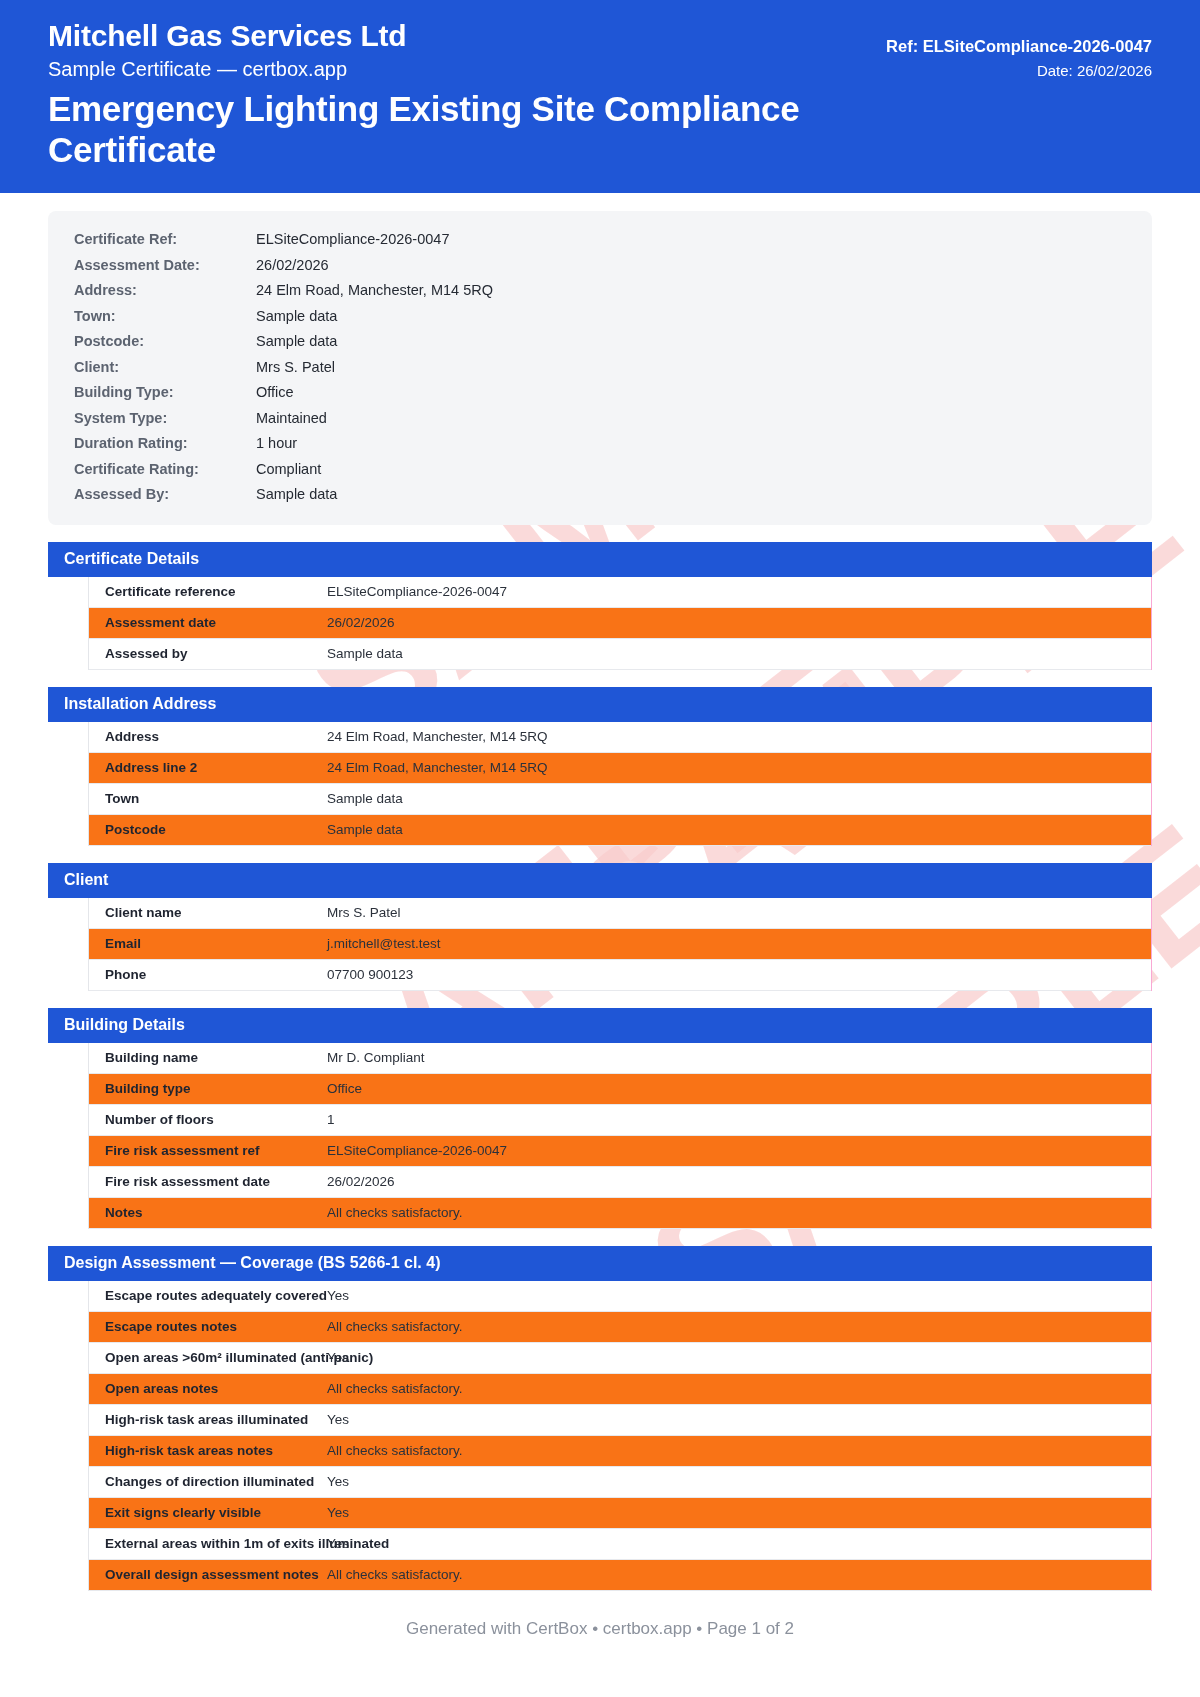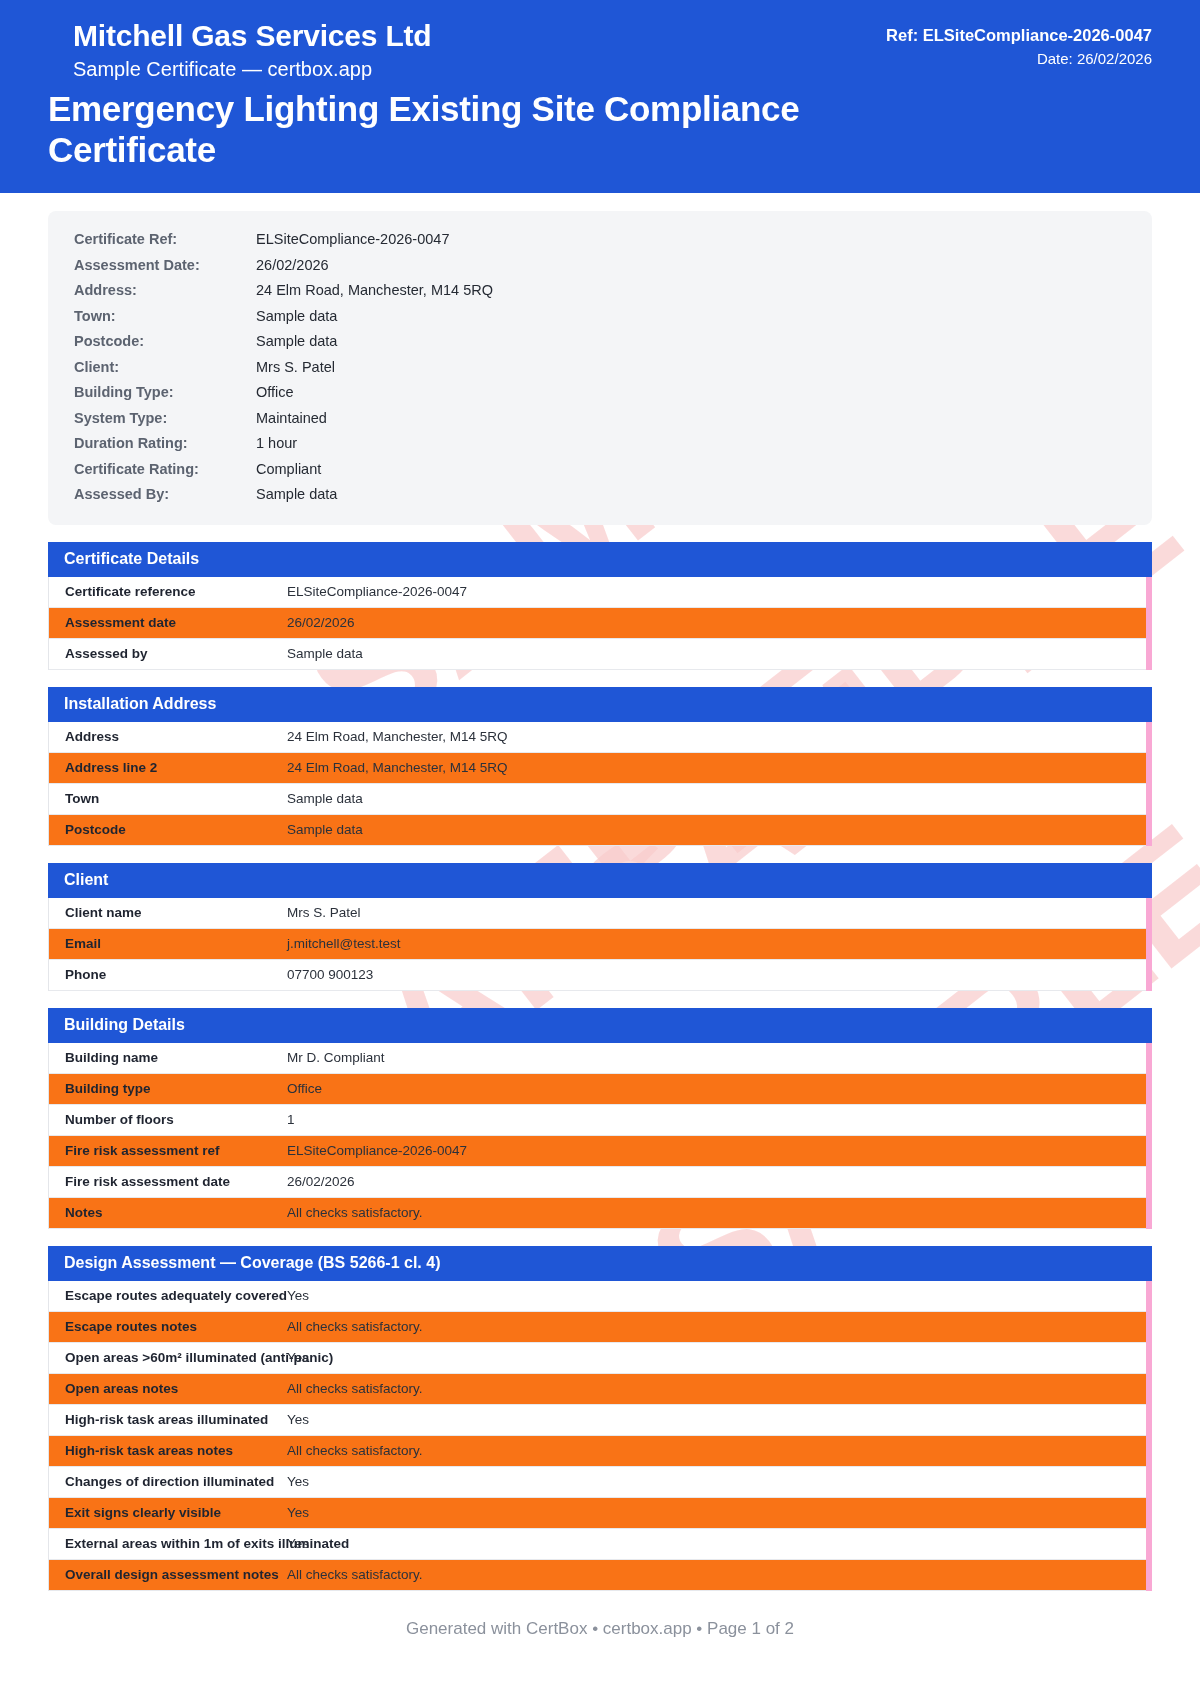--- a/index.html
+++ b/index.html
@@ -34,21 +34,21 @@
   .wm4{ left:600px; top:980px; font-size:165px; transform:rotate(-38deg); }
 
   
   .header{
     position:relative; z-index:10;
     background:#1f56d6;
     color:#ffffff;
     padding:18px 48px 22px 48px;
     box-sizing:border-box;
   }
-  .header-top{ display:flex; justify-content:space-between; align-items:flex-start;margin-left:25px; }
+  .header-top{ display:flex; justify-content:space-between; align-items:flex-end; }
   .company{
     font-size:30px; font-weight:700; letter-spacing:-.2px; line-height:1.18;
   }
   .subtitle{
     font-size:20px; font-weight:400; margin-top:4px; line-height:1.2;
   }
   .header-right{ text-align:right; padding-top:6px; }
   .ref-line{ font-size:16.5px; font-weight:700; line-height:1.35; }
   .date-line{ font-size:15px; font-weight:400; line-height:1.45; margin-top:2px; }
   .doc-title{
@@ -83,21 +83,21 @@
   
   .section{ margin-top:17px; }
   .section-head{
     background:#1f56d6;
     color:#ffffff;
     font-size:16px;
     font-weight:700;
     padding:8px 16px 9px 16px;
     box-sizing:border-box;
   }
-  .rows{ border-left:1px solid #e4e6ea; border-right:6px solid #f9a8d4; }
+  .rows{ border-left:1px solid #e4e6ea; border-right:1px solid #f9a8d4;margin-left:40px; }
   .row{
     display:flex; align-items:baseline;
     border-bottom:1px solid #e7e9ed;
     padding:7px 16px 8px 16px;
     box-sizing:border-box;
     background:#ffffff;
     position:relative;
   }
   .row.alt{ background:#f97316; }
   .row-label{

